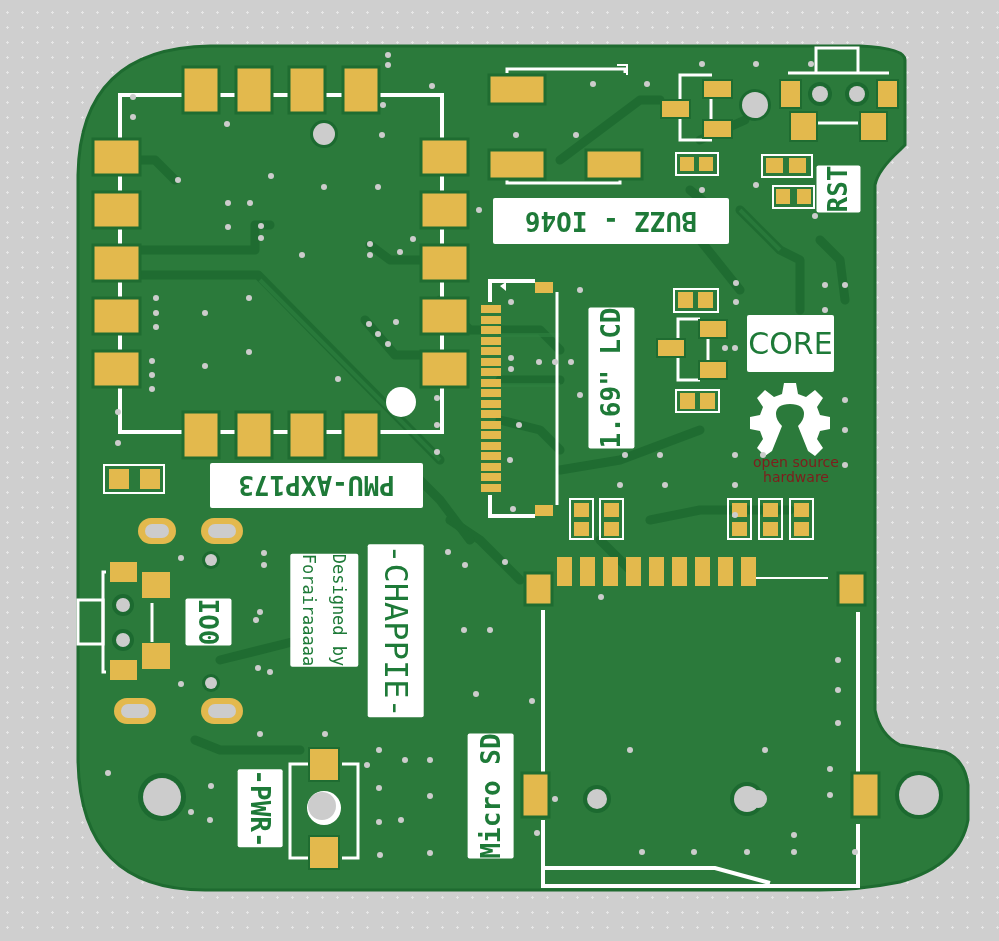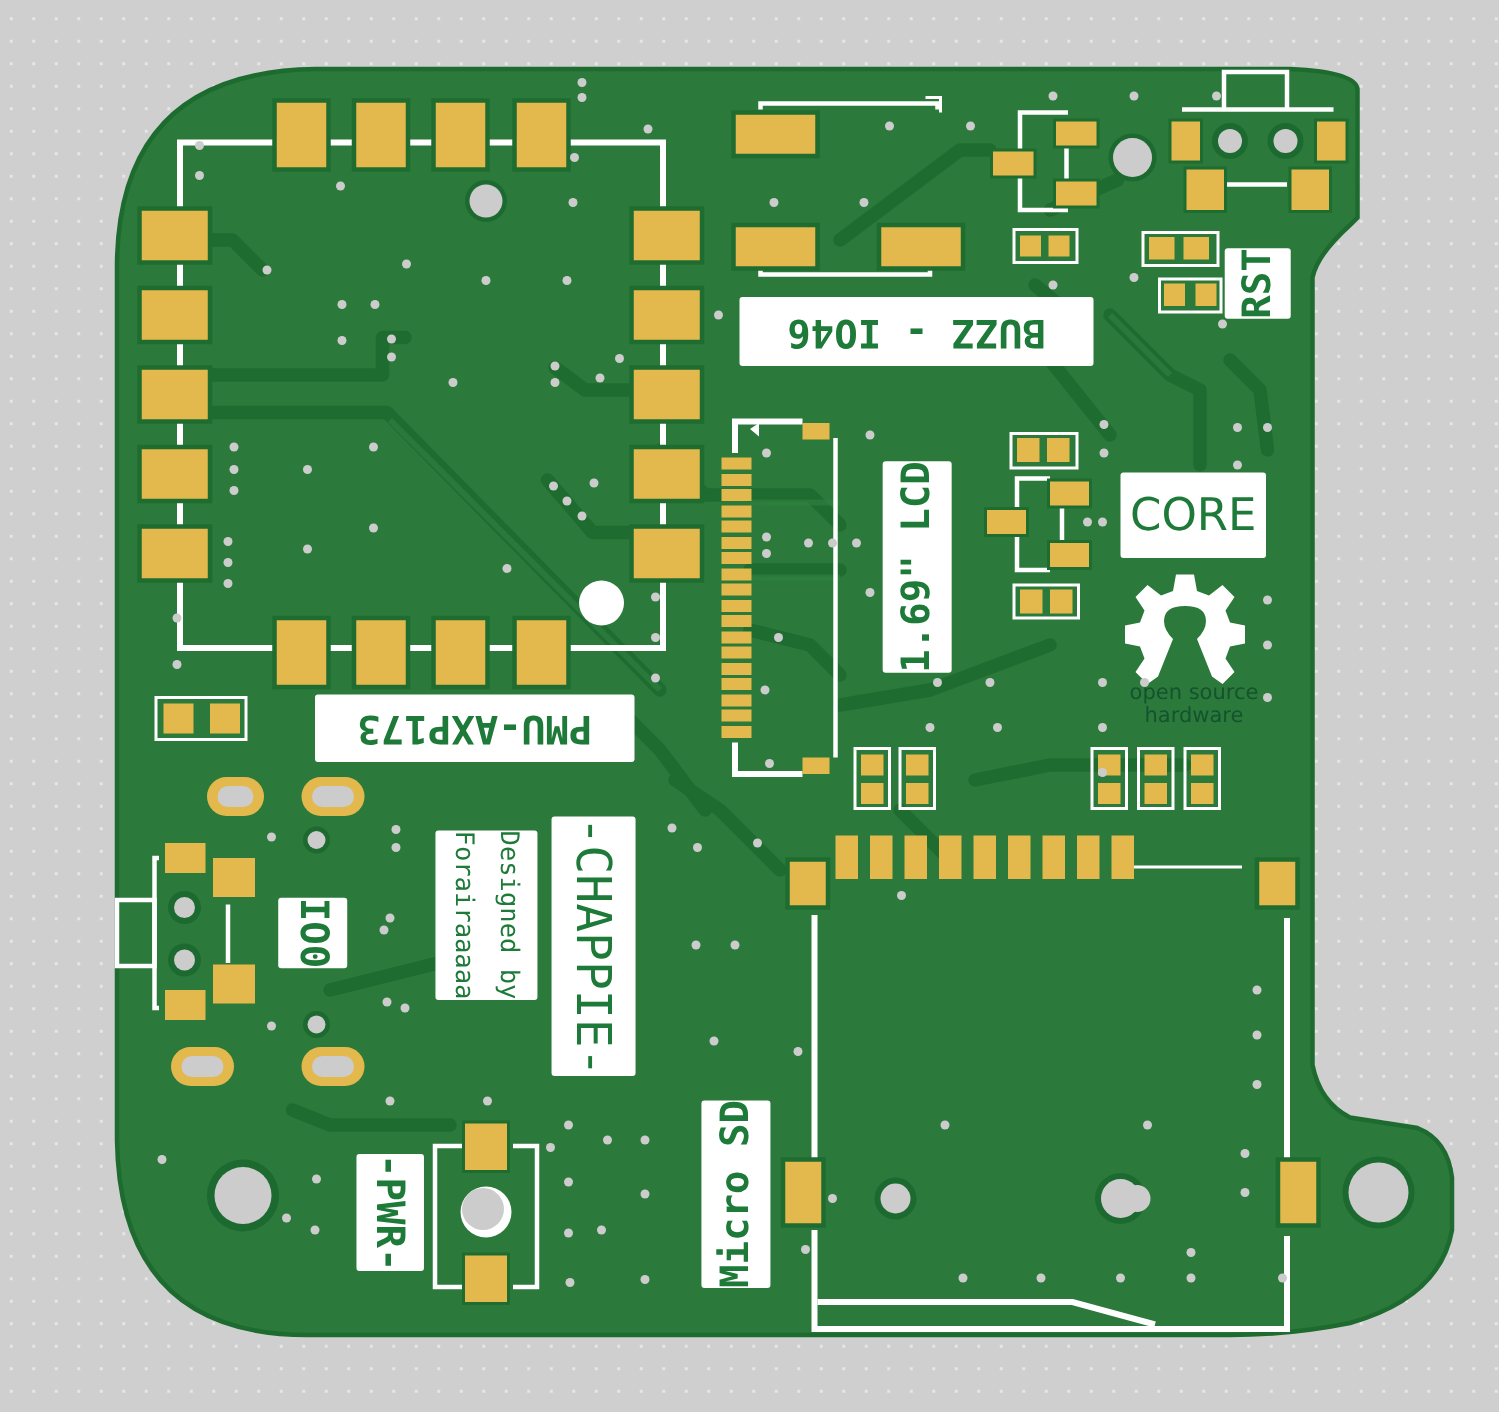--- a/index.html
+++ b/index.html
@@ -27,21 +27,21 @@
   .rot-90 { transform: rotate(-90deg); }
   .rot90  { transform: rotate(90deg); }
   .vlabel { position: absolute; display: flex; align-items: center; justify-content: center; }
   .vlabel .inner {
     background: #ffffff; color: #1e7a38;
     font-family: "DejaVu Sans Mono", monospace; font-weight: bold;
     white-space: nowrap; display: flex; align-items: center; justify-content: center;
     border-radius: 2px;
   }
   .osh-text {
-    position: absolute; color: #14532d;
+    position: absolute; color: #7f1d1d;
     font-family: "DejaVu Sans", sans-serif; font-size: 14px; line-height: 15px;
     text-align: center; width: 120px;
   }
 </style>
 </head>
 <body>
 
 <svg id="board" width="999" height="941" viewBox="0 0 999 941" xmlns="http://www.w3.org/2000/svg">
 
   <path d="M210,46 L860,46 Q905,48 905,60 L905,145 L900,150 Q878,170 875,185 L875,710 Q880,735 900,745 L945,752 Q965,760 968,785 L968,820 Q960,865 900,882 Q860,890 820,890 L205,890 Q80,890 78,760 L78,175 Q80,48 210,46 Z" fill="#2b7a3b" stroke="#1e6b30" stroke-width="3"></path>
@@ -442,21 +442,21 @@
       <circle cx="191" cy="812" r="3"></circle>
   </g>
 </svg>
 
 <div class="label rot180" style="left:493px; top:198px; width:236px; height:46px; font-size:26px;">BUZZ - IO46</div>
 
 <div class="vlabel" style="left:816px; top:153px; width:44px; height:72px;">
   <div class="inner rot-90" style="width:72px; height:44px; font-size:26px;">RST</div>
 </div>
 
-<div class="label" style="left:747px; top:315px; width:97px; height:57px; font-size:30px; font-weight:normal; font-family:'DejaVu Sans', sans-serif;">CORE</div>
+<div class="label" style="left:747px; top:315px; width:87px; height:57px; font-size:30px; font-weight:normal; font-family:'DejaVu Sans', sans-serif;">CORE</div>
 
 <div class="vlabel" style="left:588px; top:280px; width:46px; height:196px;">
   <div class="inner rot-90" style="width:196px; height:46px; font-size:26px;">1.69" LCD</div>
 </div>
 
 <div class="label rot180" style="left:210px; top:463px; width:213px; height:45px; font-size:26px;">PMU-AXP173</div>
 
 <div class="vlabel" style="left:185px; top:587px; width:46px; height:70px;">
   <div class="inner rot90" style="width:70px; height:46px; font-size:26px;">IO0</div>
 </div>

